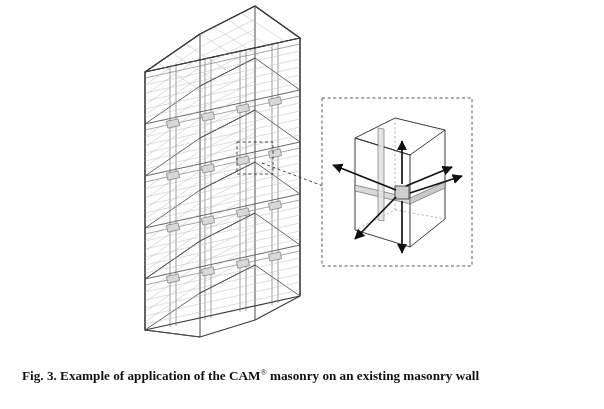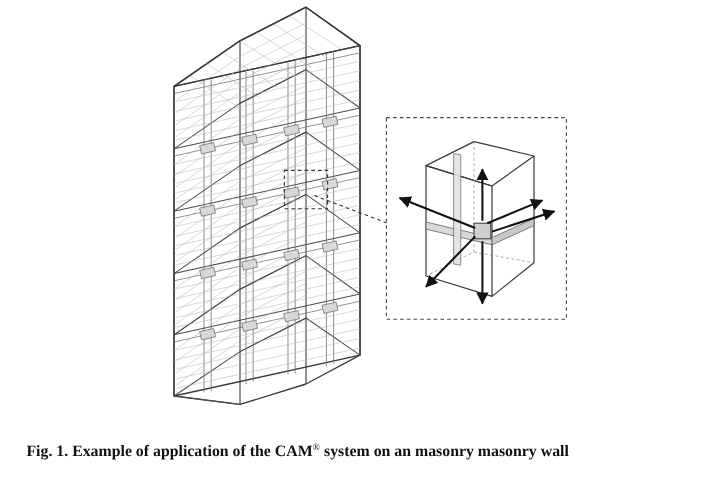--- a/index.html
+++ b/index.html
@@ -237,15 +237,15 @@
         <path d="M396,190 L333,165"></path>
         <path d="M410,193 L462,176"></path>
         <path d="M406,186 L452,167"></path>
         <path d="M396,197 L355,239"></path>
       </g>
     </g>
   </svg>
 </div>
 
 <div id="caption">
-  <span class="cap-label">Fig. 1.</span>
-  <span class="cap-text">Example of application of the CAM</span><sup class="reg">®</sup><span class="cap-text"> system on an masonry masonry wall</span>
+  <span class="cap-label">Fig. 3.</span>
+  <span class="cap-text">Example of application of the CAM</span><sup class="reg">®</sup><span class="cap-text"> masonry on an existing masonry wall</span>
 </div>
 
 </body></html>

